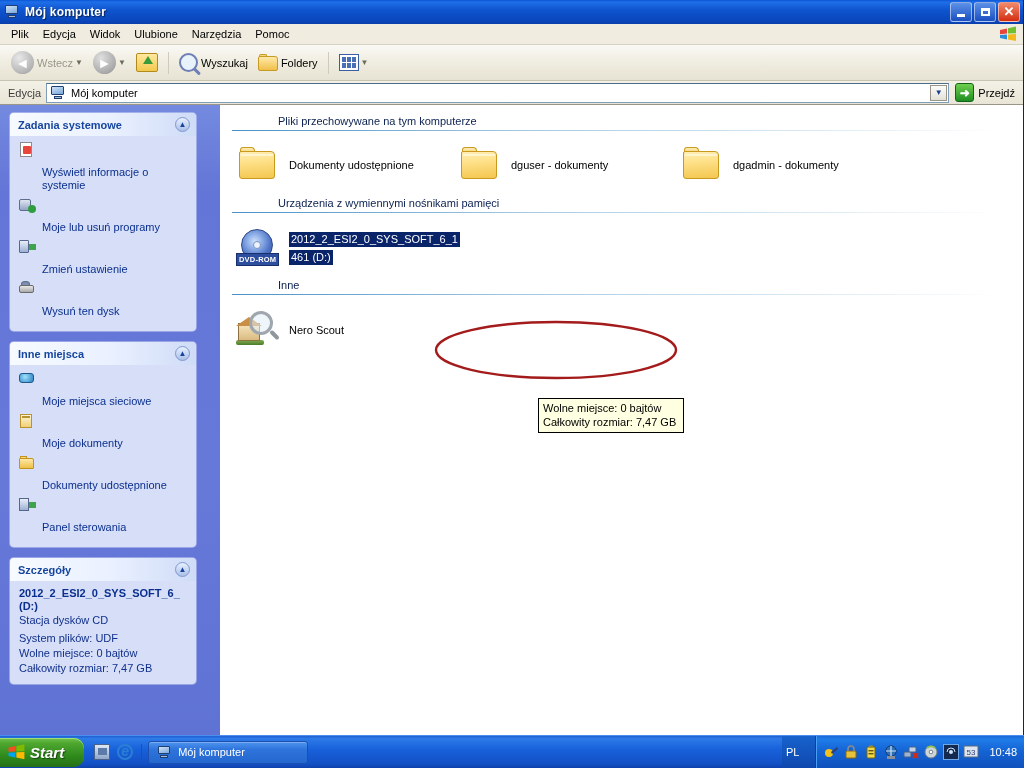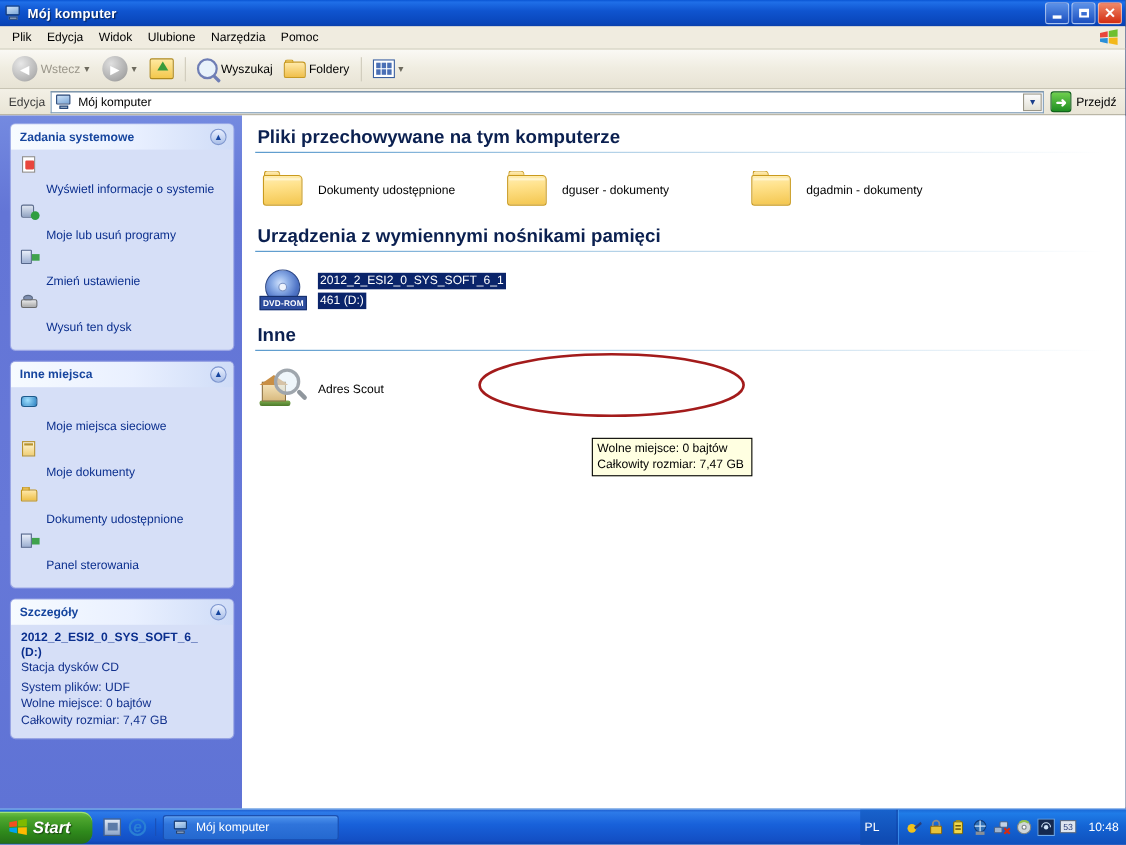--- a/index.html
+++ b/index.html
@@ -194,21 +194,21 @@
   #body {
     display: flex;
     height: calc(735px - 24px - 21px - 36px - 24px);
     background: #fff;
   }
 
   
   #sidebar {
     width: 220px; flex: none;
     background: linear-gradient(180deg,#748ae0 0%, #6375d6 14%, #6678d8 60%, #5f73d5 100%);
-    padding: 8px 8px 0 10px;
+    padding: 8px 24px 0 10px;
     overflow: hidden;
   }
   .panel {
     background: #d6dff7;
     border-radius: 4px;
     margin-bottom: 11px;
     overflow: hidden;
     box-shadow: 0 0 0 1px rgba(255,255,255,.35);
   }
   .panel-head {
@@ -258,22 +258,23 @@
   
   #content {
     flex: 1;
     background: #fff;
     padding: 10px 0 0 10px;
     position: relative;
     overflow: hidden;
   }
   .group { margin-bottom: 2px; }
   .group-head {
-    font-size: 17px; font-weight: bold; color: #0b2050;
+    font-size: 11px; font-weight: normal; color: #0b2050;
     padding-left: 4px;
+    margin-left: 44px;
   }
   .group-rule {
     height: 1px; margin: 3px 20px 0 2px;
     background: linear-gradient(90deg,#4a90c8 0%, #a8cbe4 40%, #ffffff 100%);
   }
   .tiles { display: flex; padding: 14px 0 10px 6px; }
   .tile {
     display: flex; align-items: center;
     width: 222px; cursor: default;
   }
@@ -674,21 +675,21 @@
           <div class="group-rule"></div>
           <div class="tiles">
             <div class="tile">
               <div class="nero-ico">
                 <div class="nero-grass"></div>
                   <div class="nero-house"></div>
                   <div class="nero-roof"></div>
                 <div class="nero-handle"></div>
                   <div class="nero-glass"></div>
               </div>
-              <div class="tlabel">Adres Scout</div>
+              <div class="tlabel">Nero Scout</div>
             </div>
           </div>
         </div>
 
         <svg id="annot-ellipse" width="794" height="601" viewBox="0 0 794 601">
           <ellipse cx="336" cy="245" rx="120" ry="28" fill="none" stroke="#a31b1b" stroke-width="2.4"></ellipse>
         </svg>
 
       </div>
     </div>

